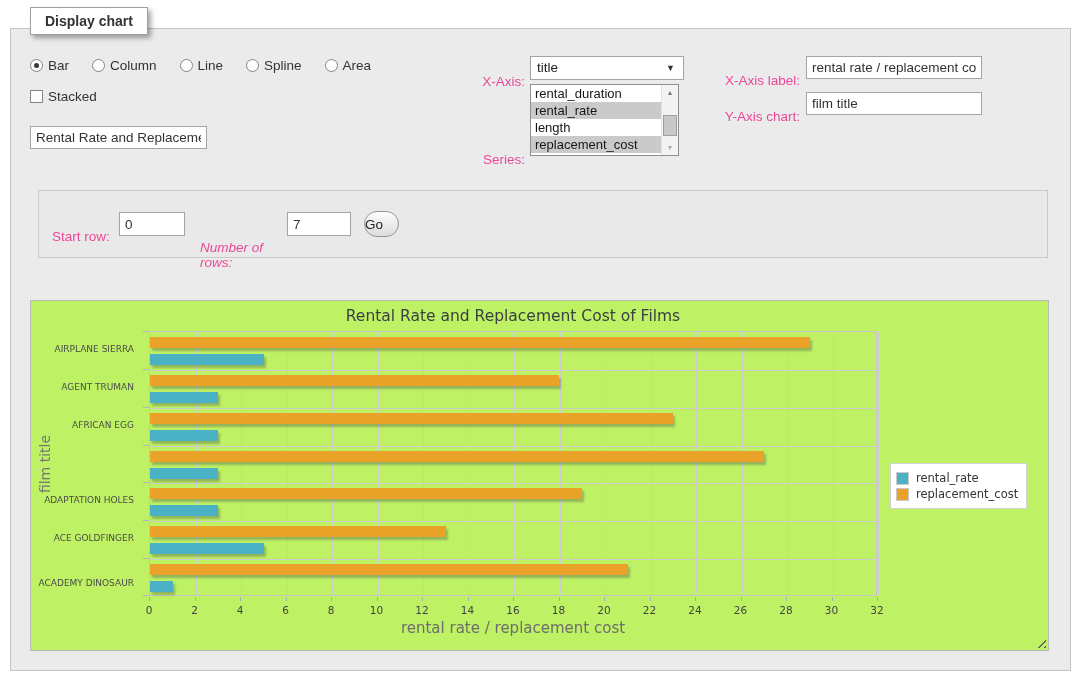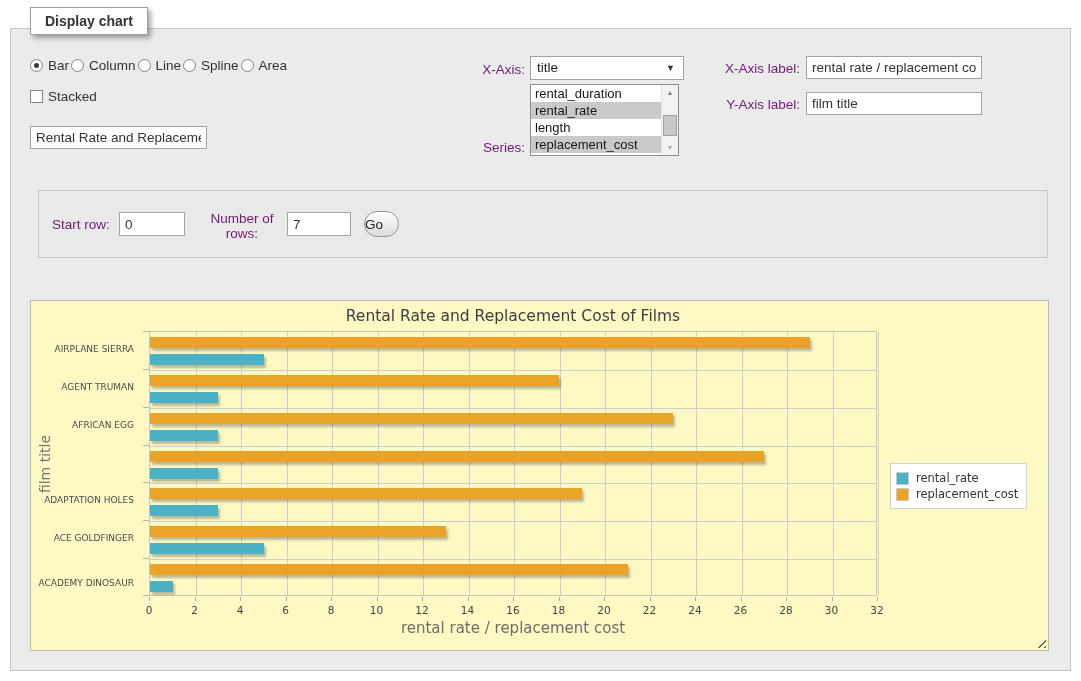--- a/index.html
+++ b/index.html
@@ -7,38 +7,38 @@
   body { background: #fff; font-family: "Liberation Sans", sans-serif; position: relative; color: #333; }
 
   
   .fieldset { position: absolute; left: 10px; top: 28px; width: 1061px; height: 643px;
               background: #ebebeb; border: 1px solid #c3c3c3; }
   .legend-box { position: absolute; left: 30px; top: 7px; background: #fff; border: 1px solid #9f9f9f;
                 padding: 5px 14px; font-size: 14px; font-weight: bold; color: #333;
                 box-shadow: 3px 3px 5px rgba(0,0,0,0.35); z-index: 6; }
 
   
-  .chart-types { position: absolute; left: 30px; top: 58px; display: flex; gap: 2px; font-size: 13.5px; }
+  .chart-types { position: absolute; left: 30px; top: 58px; display: flex; gap: 23px; font-size: 13.5px; }
   .radio-item { display: inline-flex; align-items: center; cursor: default; }
   .radio { display: inline-block; width: 13px; height: 13px; border-radius: 50%; background: #fdfdfd;
            border: 1px solid #858585; margin-right: 5px; position: relative; }
   .radio.checked::after { content: ''; position: absolute; left: 3px; top: 3px; width: 5px; height: 5px;
            border-radius: 50%; background: #3a3a3a; }
   .stacked-row { position: absolute; left: 30px; top: 89px; display: inline-flex; align-items: center; font-size: 13.5px; text-align: center; }
   .checkbox { display: inline-block; width: 13px; height: 13px; background: #fdfdfd;
               border: 1px solid #858585; margin-right: 5px; }
 
   
   .tbox { position: absolute; border: 1px solid #a3a3a3; background: #fff; font-family: "Liberation Sans", sans-serif;
           font-size: 13.5px; color: #333; padding: 2px 5px; height: 23px; }
   .title-input { left: 30px; top: 126px; width: 177px; }
   .xaxis-label-input { left: 806px; top: 56px; width: 176px; }
   .yaxis-label-input { left: 806px; top: 92px; width: 176px; }
 
-  .form-lbl { position: absolute; font-size: 13.5px; color: #701a75; text-align: right; }
+  .form-lbl { position: absolute; font-size: 13.5px; color: #ec4899; text-align: right; margin-top: 12px; }
   .lbl-xaxis  { left: 425px; top: 62px;  width: 100px; }
   .lbl-series { left: 425px; top: 140px; width: 100px; }
   .lbl-xaxislabel { left: 688px; top: 61px; width: 112px; }
   .lbl-yaxislabel { left: 688px; top: 97px; width: 112px; }
 
   
   .select { position: absolute; left: 530px; top: 56px; width: 154px; height: 24px; background: #fff;
             border: 1px solid #a3a3a3; font-size: 13.5px; line-height: 22px; padding-left: 6px; color: #222; }
   .sel-arrow { position: absolute; right: 8px; top: 0; font-size: 9px; color: #333; line-height: 22px; }
 
@@ -51,30 +51,30 @@
   .sb { position: absolute; right: 0; top: 0; width: 17px; height: 100%; background: #f3f3f3; border-left: 1px solid #e2e2e2; }
   .sb-btn { position: absolute; left: 0; width: 100%; height: 15px; background: #f3f3f3; color: #7c7c7c;
             font-size: 7px; text-align: center; line-height: 15px; }
   .sb-btn.up { top: 0; } .sb-btn.down { bottom: 0; color: #ababab; }
   .sb-thumb { position: absolute; left: 1px; right: 1px; top: 30px; height: 21px; background: #c8c8c8; border: 1px solid #9f9f9f; }
 
   
   .rows-panel { position: absolute; left: 38px; top: 190px; width: 1010px; height: 68px;
                 background: #e9e9e9; border: 1px solid #c9c9c9; }
   .lbl-startrow { left: 52px; top: 217px; width: 62px; text-align: left; }
-  .lbl-numrows  { left: 200px; top: 211px; width: 84px; text-align: center; }
+  .lbl-numrows  { left: 200px; top: 228px; width: 84px; text-align: left; font-style: italic; }
   .startrow-input { left: 119px; top: 212px; width: 66px; height: 24px; }
   .numrows-input  { left: 287px; top: 212px; width: 64px; height: 24px; }
   .go-btn { position: absolute; left: 364px; top: 211px; width: 35px; height: 26px; border-radius: 13px;
             border: 1px solid #969696; background: linear-gradient(#fefefe, #dcdcdc); font-size: 13.5px;
             color: #222; text-align: left; font-family: "Liberation Sans", sans-serif; }
 
   
   .chart-box { position: absolute; left: 30px; top: 300px; width: 1019px; height: 351px;
-               background: #fef9c3; border: 1px solid #b9b9b9; font-family: "DejaVu Sans", sans-serif; padding-left: 12px; }
+               background: #bef264; border: 1px solid #b9b9b9; font-family: "DejaVu Sans", sans-serif; padding-left: 12px; }
   .chart-title { position: absolute; left: 118px; top: 6px; width: 728px; text-align: center;
                  font-size: 15.5px; color: #3b3f45; }
   .plot { position: absolute; left: 118px; top: 30px; width: 728px; height: 265px; border: 1px solid #c6c6c6; }
   .vgrid { position: absolute; top: 0; width: 1px; height: 100%; background: #cdcdcd; }
   .hgrid { position: absolute; left: 0; height: 1px; width: 100%; background: #cdcdcd; }
   .bar { position: absolute; left: 0; height: 11px; box-shadow: 2px 3px 2px rgba(70,70,70,0.35); }
   .ylabels { position: absolute; left: 0; top: 30px; width: 112px; height: 265px; }
   .ylab { position: absolute; right: 9px; left: 0; text-align: right; font-size: 9px; color: #4b4b4b; }
   .ytick-mark { position: absolute; left: 112px; width: 6px; height: 1px; background: #b5b5b5; }
   .xtick-mark { position: absolute; width: 1px; height: 4px; top: 296px; background: #adadad; }
@@ -146,21 +146,21 @@
   <div class="sb">
     <div class="sb-btn up">▲</div>
     <div class="sb-thumb"></div>
     <div class="sb-btn down">▼</div>
   </div>
 </div>
 
 <div class="form-lbl lbl-xaxislabel">X-Axis label:</div>
 <input class="tbox xaxis-label-input" value="rental rate / replacement cost" style="">
 
-<div class="form-lbl lbl-yaxislabel">Y-Axis label:</div>
+<div class="form-lbl lbl-yaxislabel">Y-Axis chart:</div>
 <input class="tbox yaxis-label-input" value="film title" style="">
 
 <div class="rows-panel"></div>
 <div class="form-lbl lbl-startrow">Start row:</div>
 <input class="tbox startrow-input" value="0" style="">
 <div class="form-lbl lbl-numrows">Number of rows:</div>
 <input class="tbox numrows-input" value="7" style="">
 <button class="go-btn">Go</button>
 
 <div class="chart-box">

